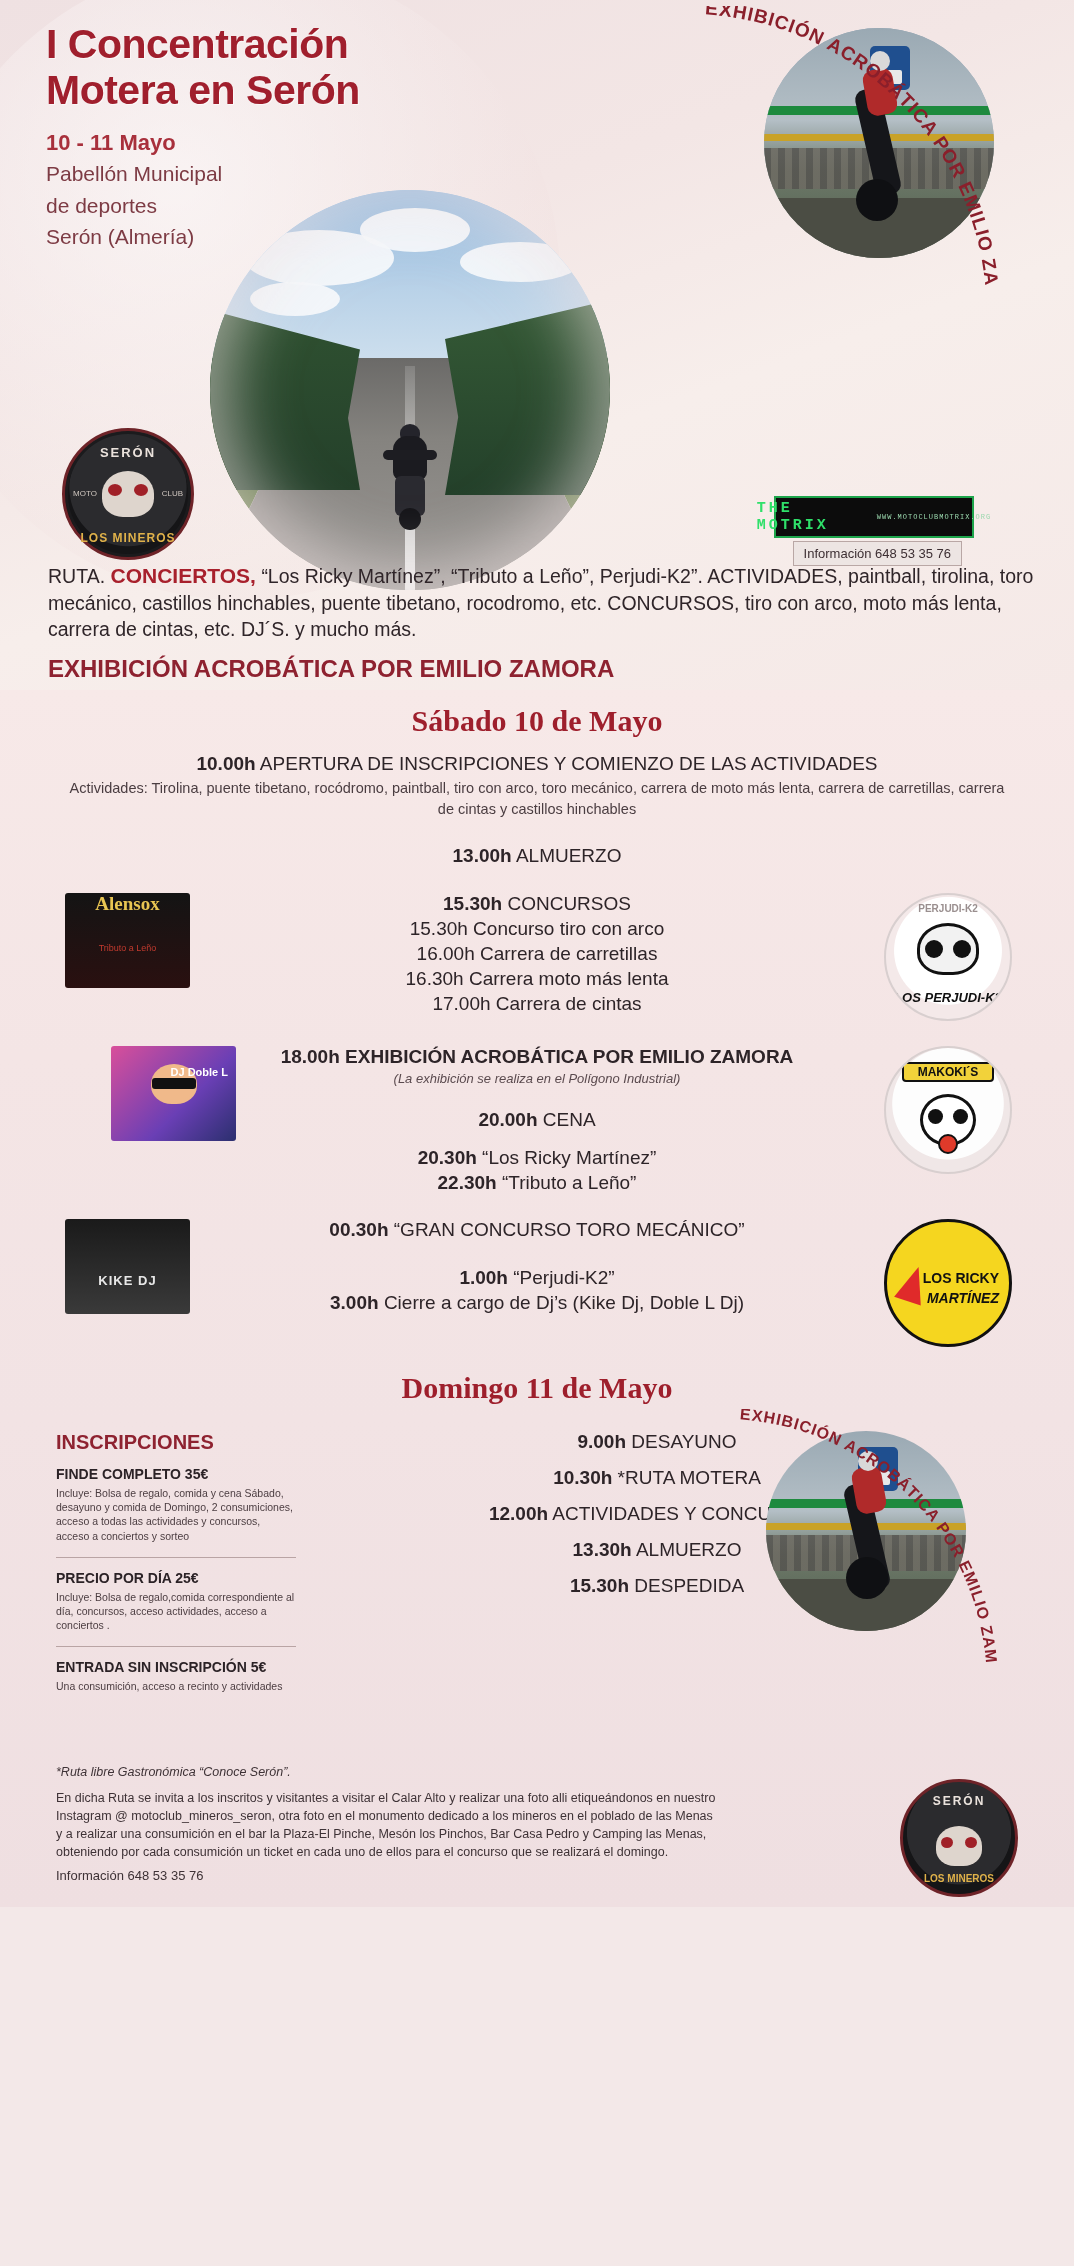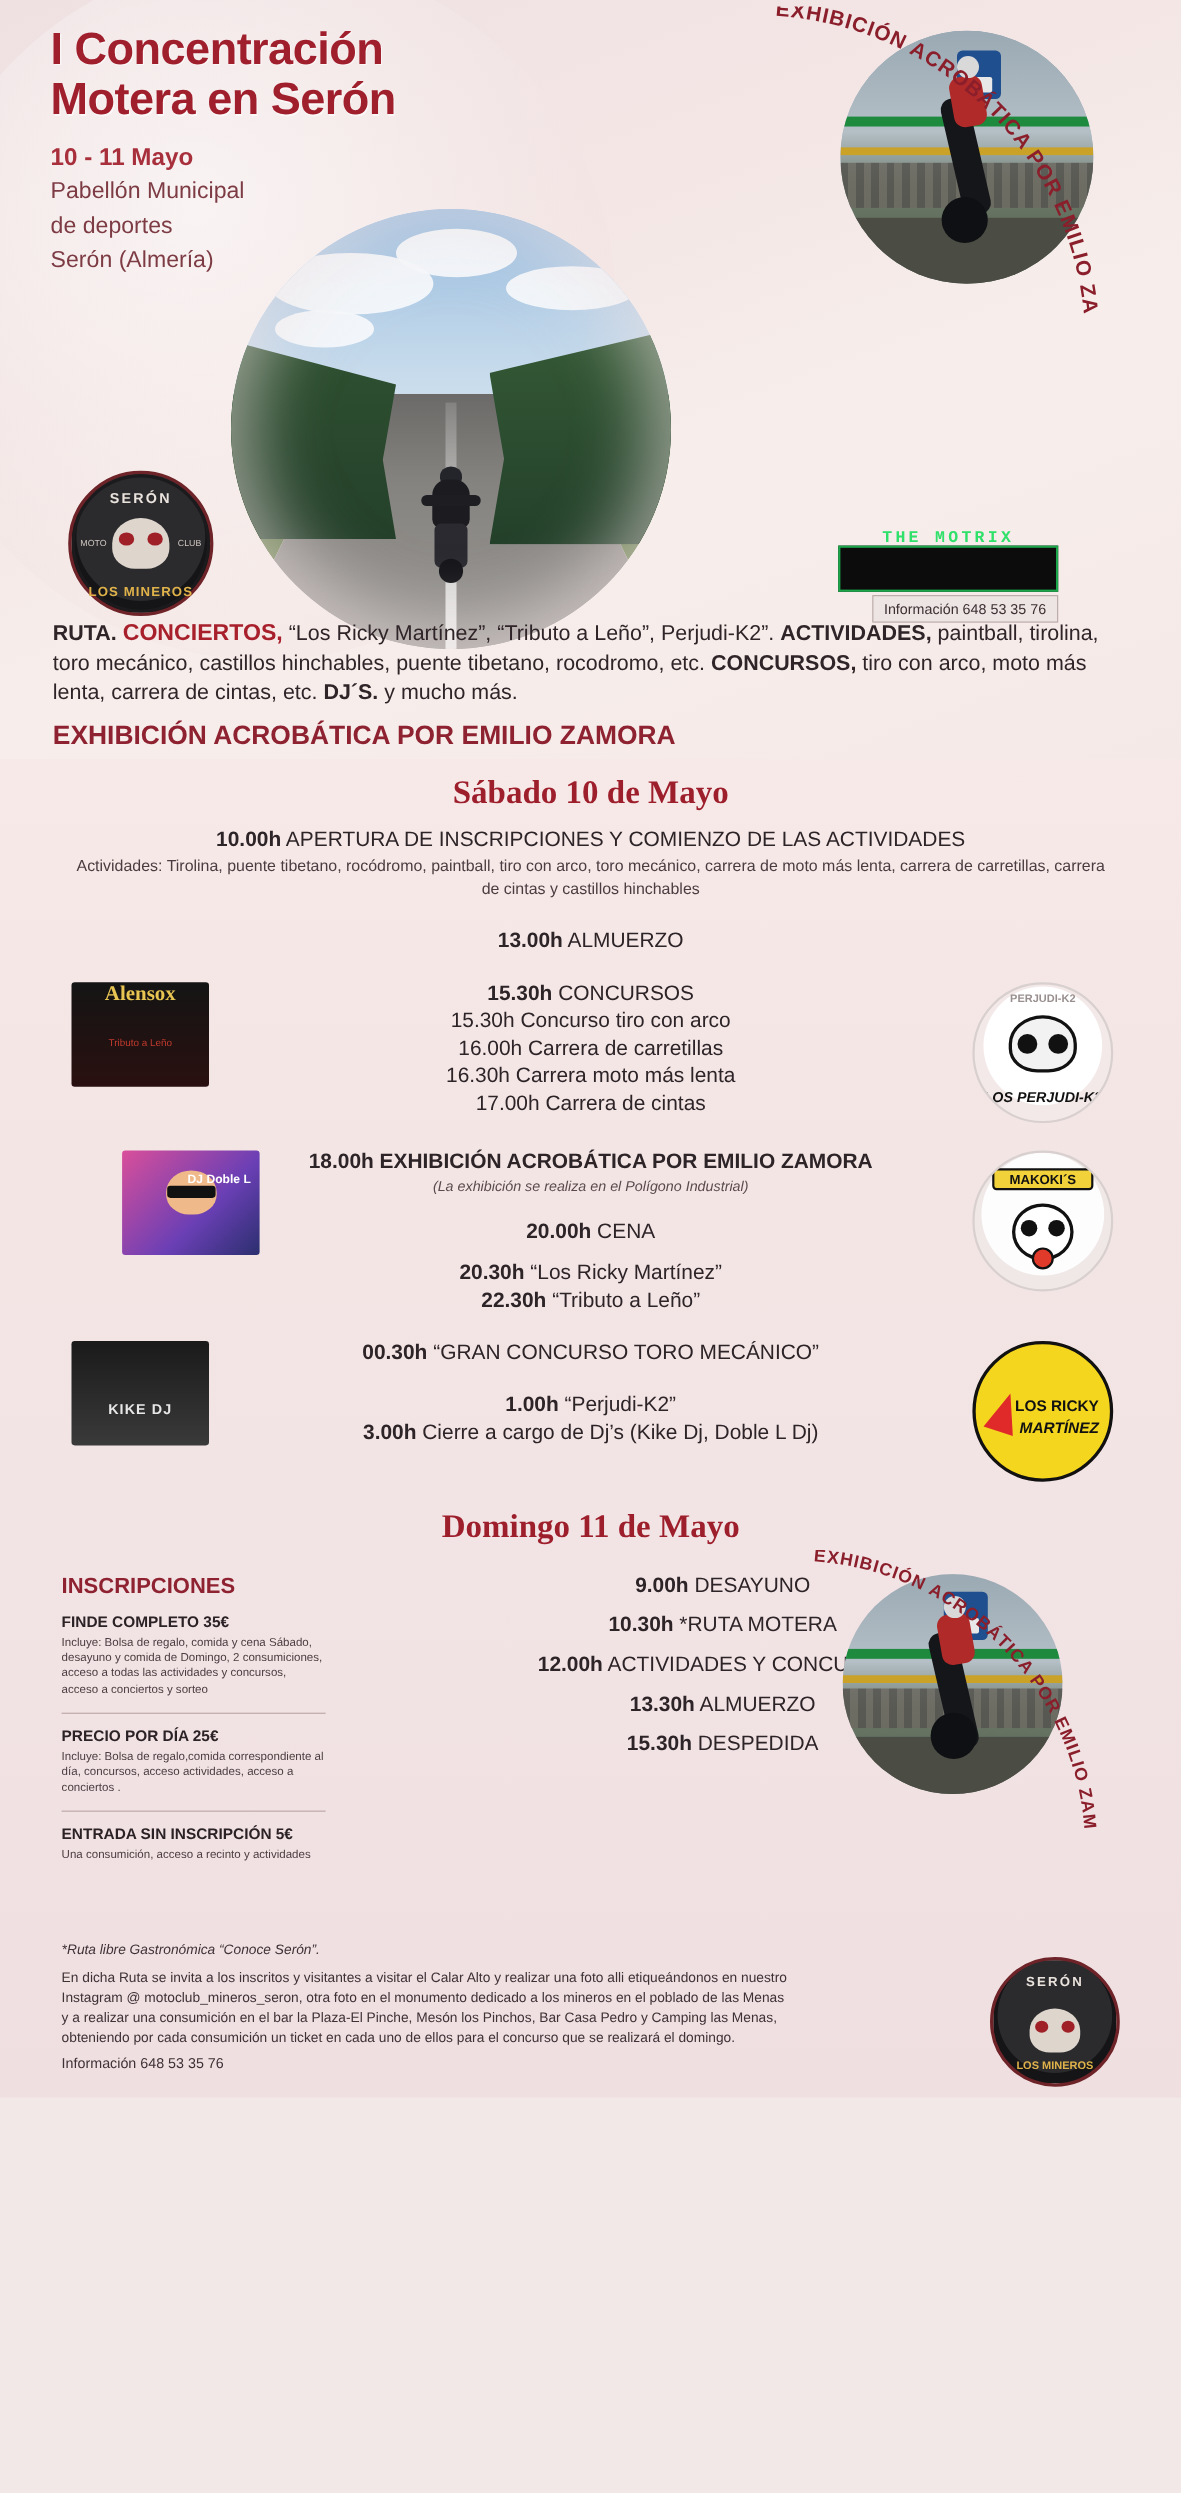--- a/index.html
+++ b/index.html
@@ -139,39 +139,39 @@
   .logo-skull .sk-bot { position:absolute; bottom:12px; width:100%; font-size:12px; font-weight:bold; color:#e0b24a; letter-spacing:1px;}
   .logo-skull .sk-face { width:52px; height:46px; background:#ded5cd; border-radius:50% 50% 40% 40%; position:relative; }
   .logo-skull .sk-face:before, .logo-skull .sk-face:after {
     content:""; position:absolute; top:13px; width:14px; height:12px; background:#a02027; border-radius:50%;
   }
   .logo-skull .sk-face:before { left:6px; } .logo-skull .sk-face:after { right:6px; }
   .logo-skull .sk-side { position:absolute; font-size:8px; color:#cfc6bf; }
   .logo-skull .sk-side.l { left:8px; top:58px;} .logo-skull .sk-side.r { right:8px; top:58px;}
 
   .motrix {
-    position:absolute; right: 112px; top: 496px; width: 200px; height: 42px; z-index: 6;
-    background: #0c0c0c; border: 2px solid #1da54b; display:flex; flex-direction:column;
+    position:absolute; right: 100px; top: 496px; width: 200px; height: 42px; z-index: 6;
+    background: #0c0c0c; border: 2px solid #1da54b; display:flex; flex-direction:row;
     align-items:center; justify-content:center;gap:48px;
   }
   .motrix .m1 { color:#2fe06a; font-size:15px; font-weight:bold; letter-spacing:3px; font-family:"Liberation Mono", monospace;}
   .motrix .m2 { color:#9bd8ae; font-size:7px; letter-spacing:1px; font-family:"Liberation Mono", monospace;}
 
   .info-box-top {
     position:absolute; right: 112px; top: 541px; z-index:6;
     background:#ede5e3; border:1px solid #b9a7a5; padding:4px 10px;
     font-size:13px; color:#3d2f33;
   }
 
   .desc {
     position:absolute; left: 48px; right: 40px; top: 562px; z-index:7;
     font-size: 19.5px; line-height: 1.34; color:#2f2529;
   }
   .desc .hl { color:#a8202c; font-weight:bold; font-size:21px; }
-  .desc .bold { font-weight:bold;margin-top:16px; }
+  .desc .bold { font-weight:normal;margin-top:16px; }
   .exhib-line {
     position:absolute; left:48px; top: 655px; z-index:7;
     font-size:24px; font-weight:bold; color:#8e2230;
   }
 
   
   .bottom {
     background: linear-gradient(180deg,#f7e9e8 0%, #f4e5e5 30%, #f2e3e4 60%, #efdfe1 100%);
     padding-bottom: 10px;
     position: relative;

